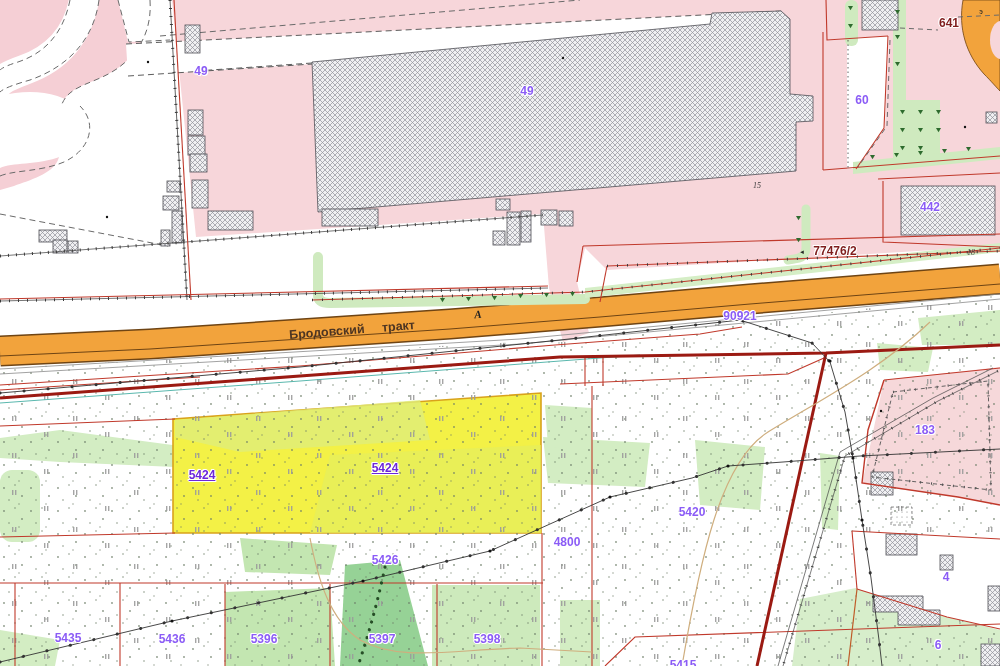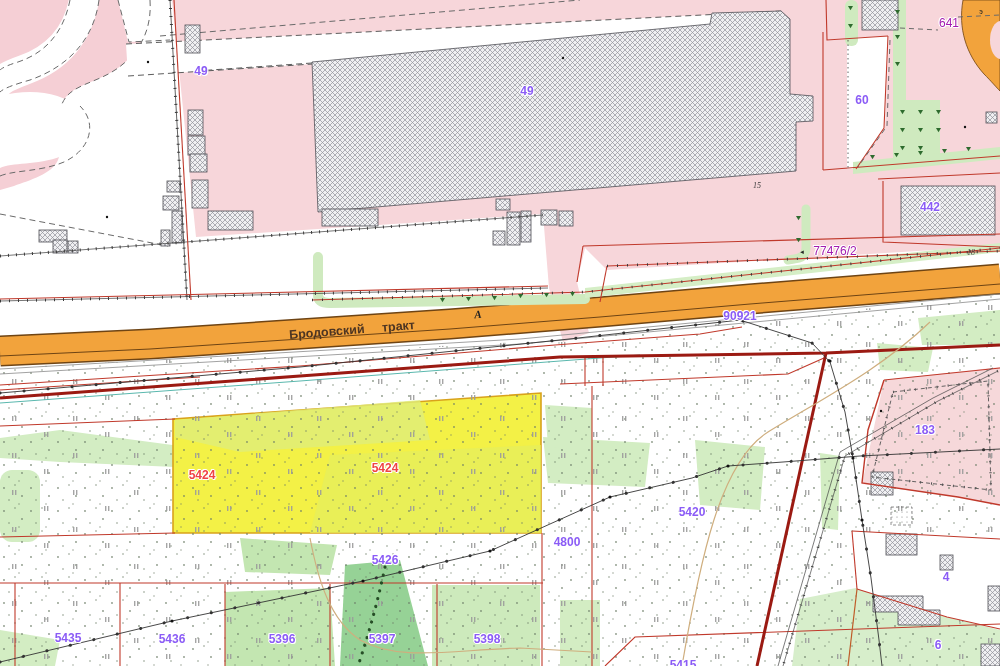--- a/index.html
+++ b/index.html
@@ -4,22 +4,22 @@
 <style>
   html,body{margin:0;padding:0;background:#888;}
   #map-canvas{position:relative;width:1000px;height:666px;overflow:hidden;background:#ffffff;
     font-family:"Liberation Sans",sans-serif;}
   #map-canvas svg{position:absolute;left:0;top:0;}
   #labels{position:absolute;left:0;top:0;width:1000px;height:666px;}
   .lbl{position:absolute;transform:translate(-50%,-50%);white-space:nowrap;
     font:bold 12px "Liberation Sans",sans-serif;
     text-shadow:1px 0 0 #fff,-1px 0 0 #fff,0 1px 0 #fff,0 -1px 0 #fff,1px 1px 0 #fff,-1px -1px 0 #fff;}
   .lbl-red{color:#8b5cf6;}
-  .lbl-orange{color:#ef4444;}
-  .lbl-black{color:#a21caf;font-weight:normal;}
+  .lbl-orange{color:#6d28d9;text-decoration:underline;}
+  .lbl-black{color:#7f1d1d;font-weight:bold;}
   .lbl-minor{color:#3c3c3c;font:italic 8px "Liberation Serif",serif;text-shadow:none;margin-top:22px;}
   .lbl-road{color:#4d3522;font:bold 12.5px "Liberation Sans",sans-serif;word-spacing:14px;
     text-shadow:none;transform:translate(-50%,-50%) rotate(-4.5deg);}
   .lbl-roadmark{color:#222;font:italic bold 11px "Liberation Serif",serif;text-shadow:none;
     transform:translate(-50%,-50%) rotate(-4deg);}
   .lbl-tiny{color:#222;font:7px "Liberation Sans",sans-serif;text-shadow:none;}
   .lbl-arrow{color:#222;font:6px "Liberation Sans",sans-serif;text-shadow:none;}
 </style>
 </head>
 <body>
@@ -319,21 +319,21 @@
   <div class="lbl lbl-roadmark" style="left:478px;top:314px">А</div>
   <div class="lbl lbl-red" style="left:740px;top:316px">90921</div>
   <div class="lbl lbl-red" style="left:925px;top:430px">183</div>
   <div class="lbl lbl-orange" style="left:202px;top:475px">5424</div>
   <div class="lbl lbl-orange" style="left:385px;top:468px">5424</div>
   <div class="lbl lbl-red" style="left:692px;top:512px">5420</div>
   <div class="lbl lbl-red" style="left:567px;top:542px">4800</div>
   <div class="lbl lbl-red" style="left:385px;top:560px">5426</div>
   <div class="lbl lbl-red" style="left:68px;top:638px">5435</div>
   <div class="lbl lbl-red" style="left:172px;top:639px">5436</div>
-  <div class="lbl lbl-red" style="left:282px;top:639px">5396</div>
+  <div class="lbl lbl-red" style="left:264px;top:639px">5396</div>
   <div class="lbl lbl-red" style="left:382px;top:639px">5397</div>
   <div class="lbl lbl-red" style="left:487px;top:639px">5398</div>
   <div class="lbl lbl-red" style="left:946px;top:577px">4</div>
   <div class="lbl lbl-red" style="left:938px;top:645px">6</div>
   <div class="lbl lbl-red" style="left:683px;top:665px">5415</div>
   <div class="lbl lbl-tiny" style="left:981px;top:11px">э</div>
 </div>
 </div>
 
 </body></html>

